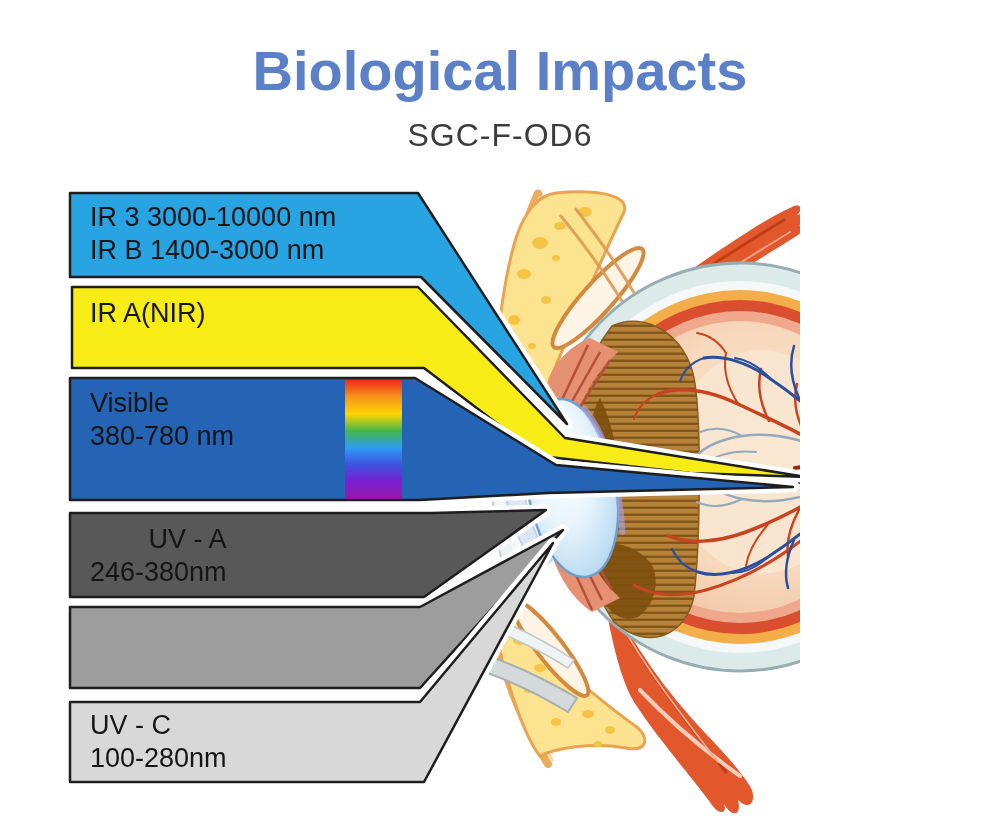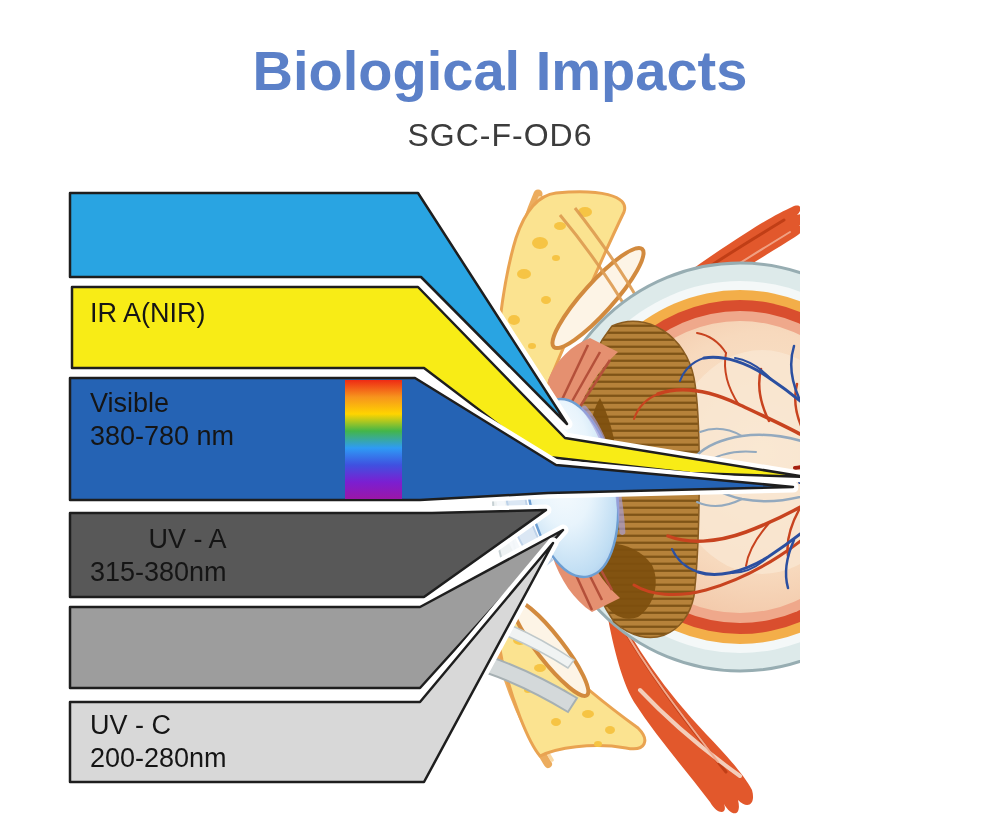--- a/index.html
+++ b/index.html
@@ -233,28 +233,32 @@
         <polygon points="70,607 420,607 563,530 420,688 70,688" fill="#FFFFFF" stroke="#FFFFFF" stroke-width="11"></polygon>
         <polygon points="70,607 420,607 563,530 420,688 70,688" stroke="#1E1E1E" stroke-width="2.5" fill="#9D9D9D"></polygon>
       </g>
       <g>
         <polygon points="70,702 420,702 553,543 424,782 70,782" fill="#FFFFFF" stroke="#FFFFFF" stroke-width="11"></polygon>
         <polygon points="70,702 420,702 553,543 424,782 70,782" stroke="#1E1E1E" stroke-width="2.5" fill="#D8D8D8"></polygon>
       </g>
     </g>
   </svg>
 
+  <div class="band-label bl-1">
+    <div>IR 3 3000-10000 nm</div>
+    <div>IR B 1400-3000 nm</div>
+  </div>
   <div class="band-label bl-2">
     <div>IR A(NIR)</div>
   </div>
   <div class="band-label bl-3">
     <div>Visible</div>
     <div>380-780 nm</div>
   </div>
   <div class="band-label bl-4">
     <div>UV - A</div>
-    <div>315-380nm</div>
+    <div>246-380nm</div>
   </div>
   <div class="band-label bl-6">
     <div>UV - C</div>
-    <div>200-280nm</div>
+    <div>100-280nm</div>
   </div>
 </div>
 
 </body></html>

